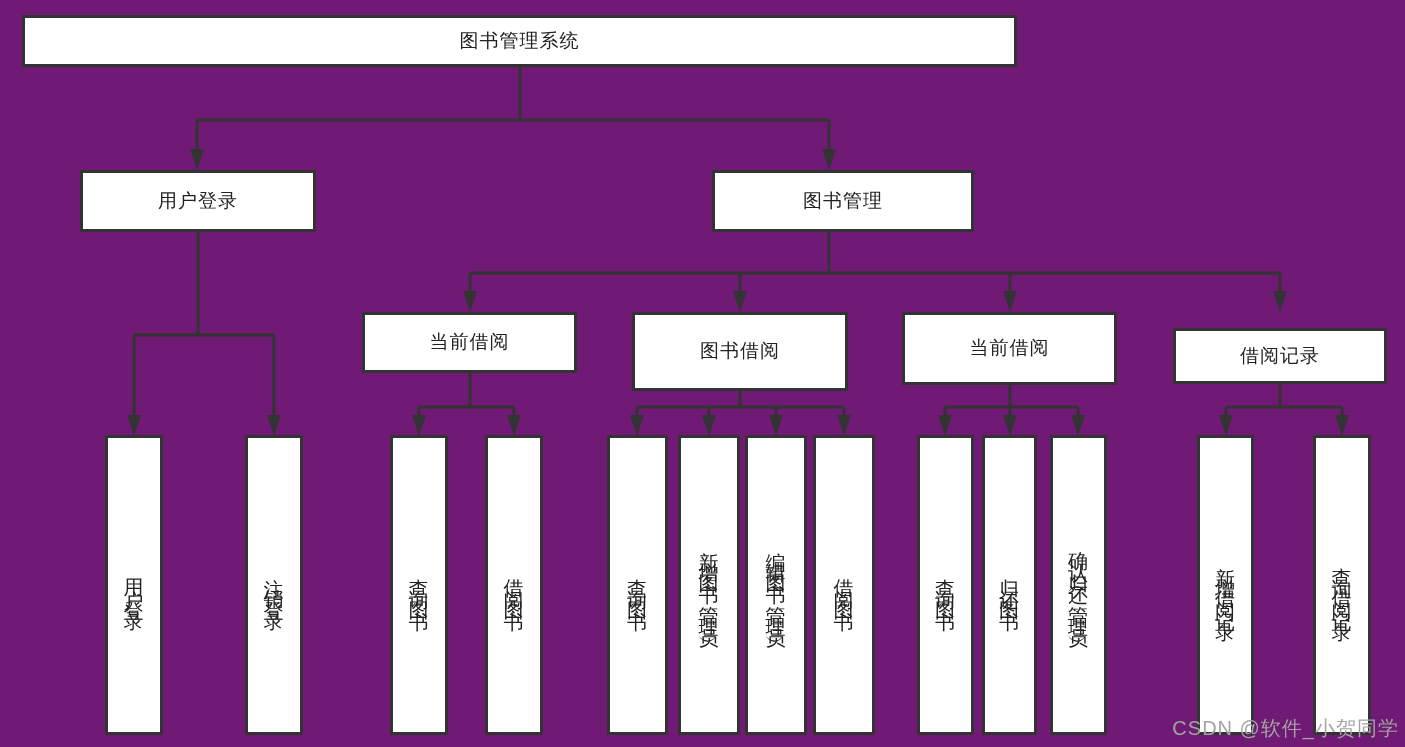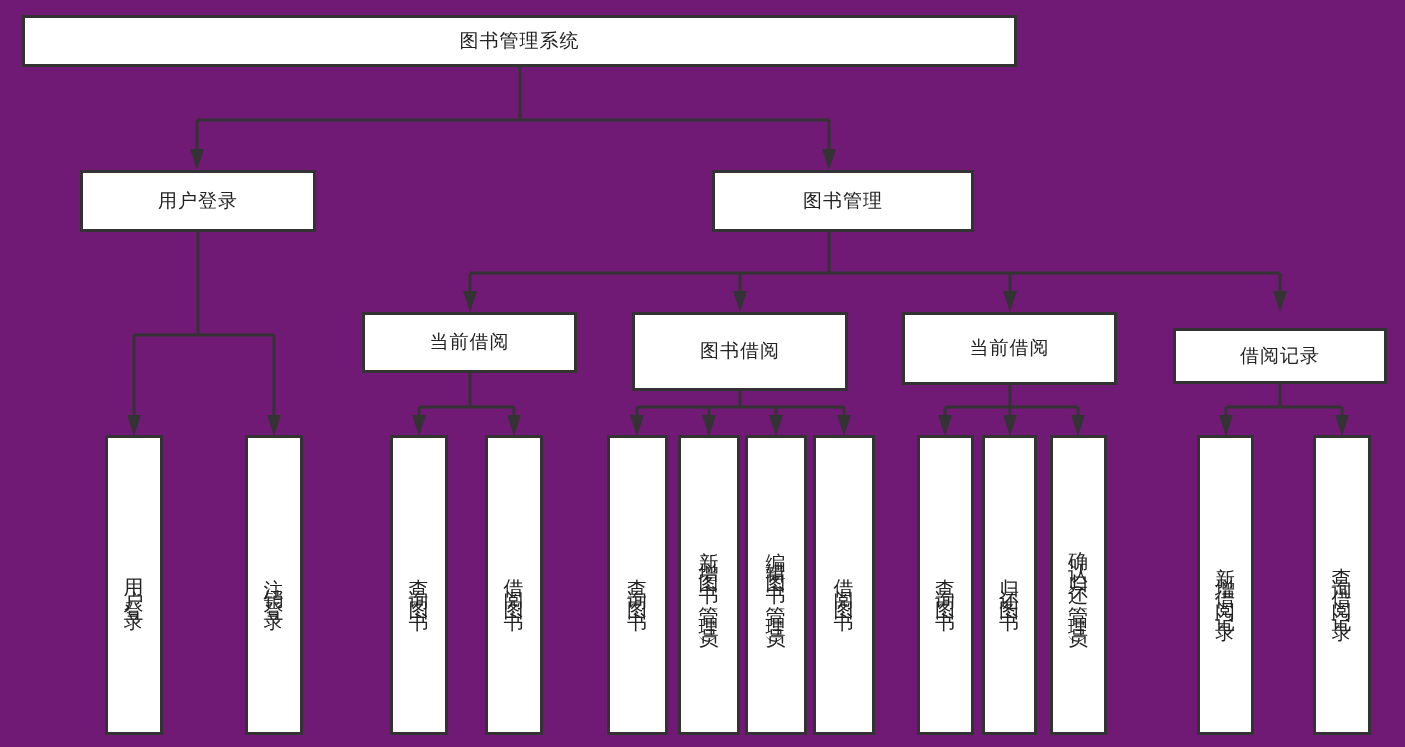--- a/index.html
+++ b/index.html
@@ -131,14 +131,15 @@
   <div class="box leaf" style="left:745px;top:435px;width:62px;height:300px">编辑图书（管理员）</div>
   <div class="box leaf" style="left:813px;top:435px;width:62px;height:300px">借阅图书</div>
 
   <div class="box leaf" style="left:917px;top:435px;width:57px;height:300px">查询图书</div>
   <div class="box leaf" style="left:982px;top:435px;width:55px;height:300px">归还图书</div>
   <div class="box leaf" style="left:1050px;top:435px;width:57px;height:300px">确认归还（管理员）</div>
 
   <div class="box leaf" style="left:1197px;top:435px;width:57px;height:300px">新增借阅记录</div>
   <div class="box leaf" style="left:1313px;top:435px;width:58px;height:300px">查询借阅记录</div>
 
+  <div class="watermark">CSDN @软件_小贺同学</div>
 
 </div>
 
 </body></html>

